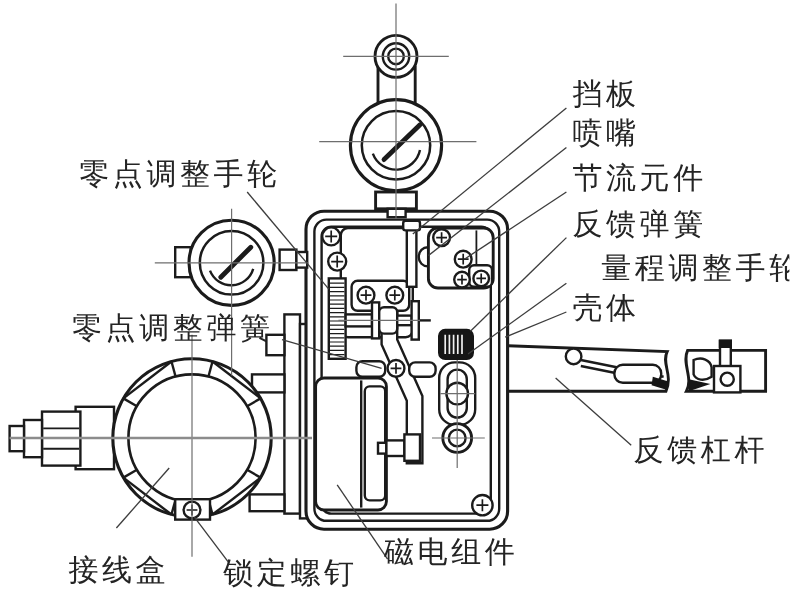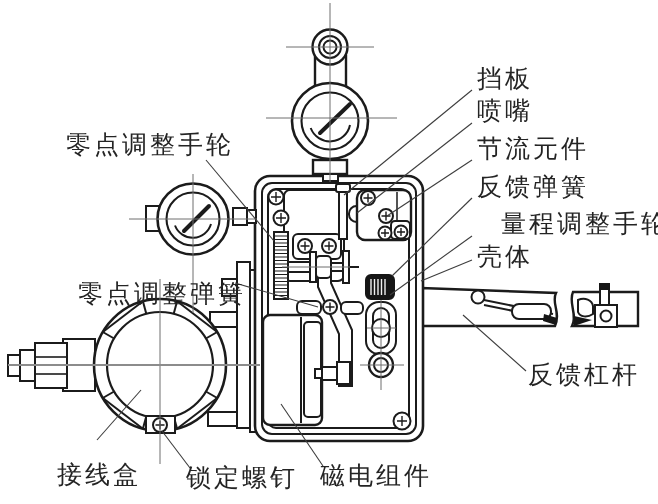--- a/index.html
+++ b/index.html
@@ -234,24 +234,24 @@
     <line x1="463" y1="315" x2="526" y2="371"></line>
     <line x1="274" y1="241" x2="206" y2="160"></line>
     <line x1="318" y1="307" x2="235" y2="283"></line>
     <line x1="141" y1="390" x2="97" y2="440"></line>
     <line x1="162" y1="431" x2="190" y2="468"></line>
     <line x1="281" y1="404" x2="323" y2="466"></line>
   </g>
 </svg>
 
   <div class="label" style="left:66px;top:133px;">零点调整手轮</div>
-  <div class="label" style="left:78px;top:262px;margin-top:20px;">零点调整弹簧</div>
+  <div class="label" style="left:60px;top:262px;">零点调整弹簧</div>
   <div class="label" style="left:57px;top:443px;margin-top:20px;">接线盒</div>
   <div class="label" style="left:186px;top:466px;text-align:center;">锁定螺钉</div>
-  <div class="label" style="left:320px;top:464px;">磁电组件</div>
+  <div class="label" style="left:320px;top:448px;">磁电组件</div>
   <div class="label" style="left:477px;top:67px;">挡板</div>
   <div class="label" style="left:477px;top:99px;">喷嘴</div>
   <div class="label" style="left:477px;top:137px;text-align:center;">节流元件</div>
   <div class="label" style="left:477px;top:175px;text-align:right;">反馈弹簧</div>
   <div class="label" style="left:501px;top:212px;">量程调整手轮</div>
   <div class="label" style="left:477px;top:245px;">壳体</div>
   <div class="label" style="left:528px;top:363px;">反馈杠杆</div>
 
 </div>
 

